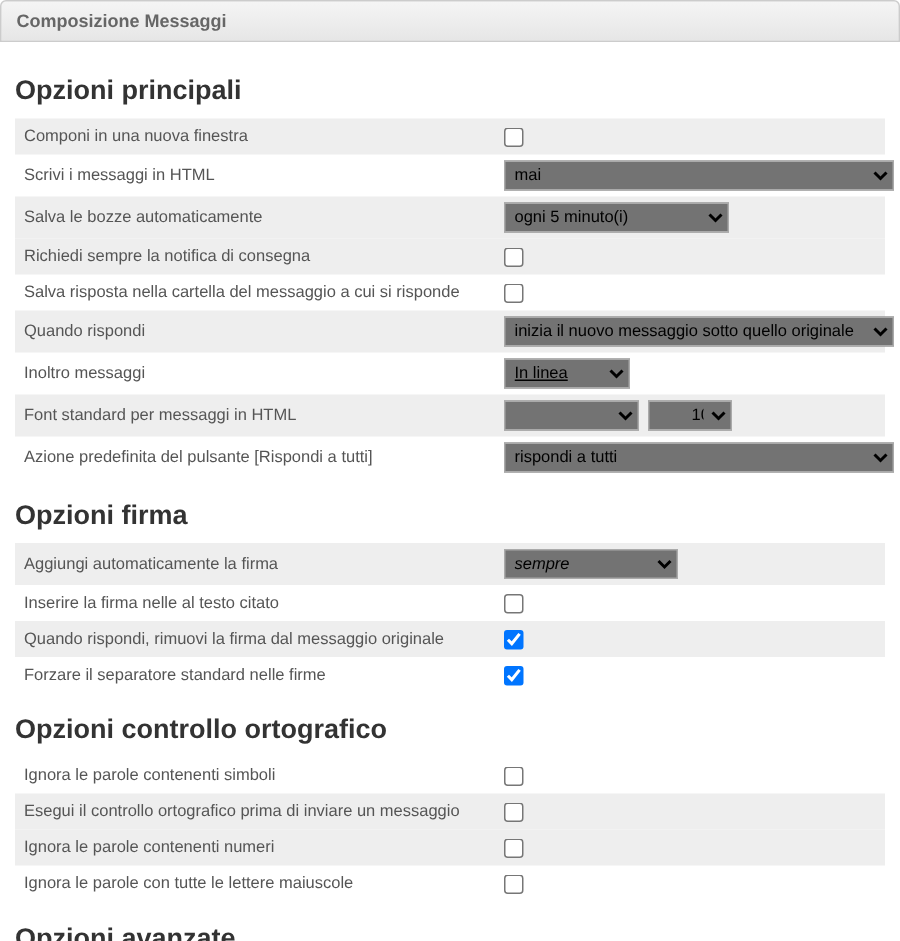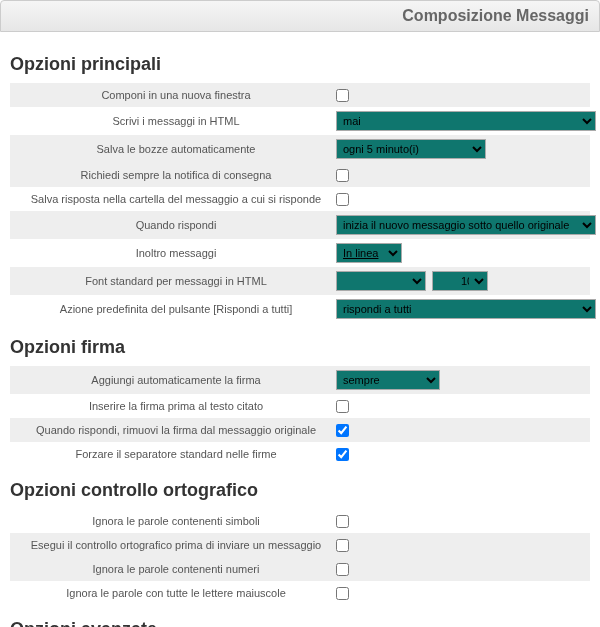--- a/index.html
+++ b/index.html
@@ -12,22 +12,21 @@
     background: #fff;
     width: 600px;
   }
   .header-bar {
     background: linear-gradient(#f5f5f5, #e6e6e6);
     border: 1px solid #ccc;
     border-radius: 4px 4px 0 0;
     padding: 6px 10px;
     font-weight: bold;
     color: #666;
-    font-size: 16px;
-    text-align: right;
+    font-size: 12px;
   }
   .content {
     padding: 8px 10px 14px 10px;
   }
   h2.section {
     font-size: 18px;
     font-weight: bold;
     color: #333;
     margin: 14px 0 8px 0;
   }
@@ -37,44 +36,43 @@
     padding: 4px 6px;
     min-height: 24px;
   }
   .row.striped {
     background: #eee;
   }
   .row .label {
     flex: 0 0 320px;
     color: #555;
     font-size: 11px;
-    text-align: center;
   }
   .row .control {
     flex: 1;
     display: flex;
     align-items: center;
     gap: 6px;
   }
   select {
     font-size: 11px;
     border: 1px solid #aaa;
-    background: #0f766e;
+    background: #737373;
     height: 20px;
     padding: 0 2px;
   }
   input[type=checkbox] {
     margin: 0;
   }
   .sel-wide { width: 260px; }
   .sel-med  { width: 150px; }
-  .sel-sm   { width: 66px; text-decoration: underline; }
+  .sel-sm   { width: 84px; text-decoration: underline; }
   .sel-font { width: 90px; }
   .sel-pt   { width: 56px; padding-left: 24px; }
-  .sel-sig  { width: 104px; }
+  .sel-sig  { width: 116px; font-style: italic; }
 </style>
 </head>
 <body>
 
 <div class="header-bar">
   <span>Composizione Messaggi</span>
 </div>
 
 <div class="content">
 
@@ -164,21 +162,21 @@
   <div class="row striped">
     <div class="label">Aggiungi automaticamente la firma</div>
     <div class="control">
       <select class="sel-sig">
         <option>sempre</option>
       </select>
     </div>
   </div>
 
   <div class="row">
-    <div class="label">Inserire la firma prima al testo citato</div>
+    <div class="label">Inserire la firma nelle al testo citato</div>
     <div class="control">
         <input type="checkbox" style="">
       </div>
   </div>
 
   <div class="row striped">
     <div class="label">Quando rispondi, rimuovi la firma dal messaggio originale</div>
     <div class="control">
         <input type="checkbox" checked="" style="">
       </div>

